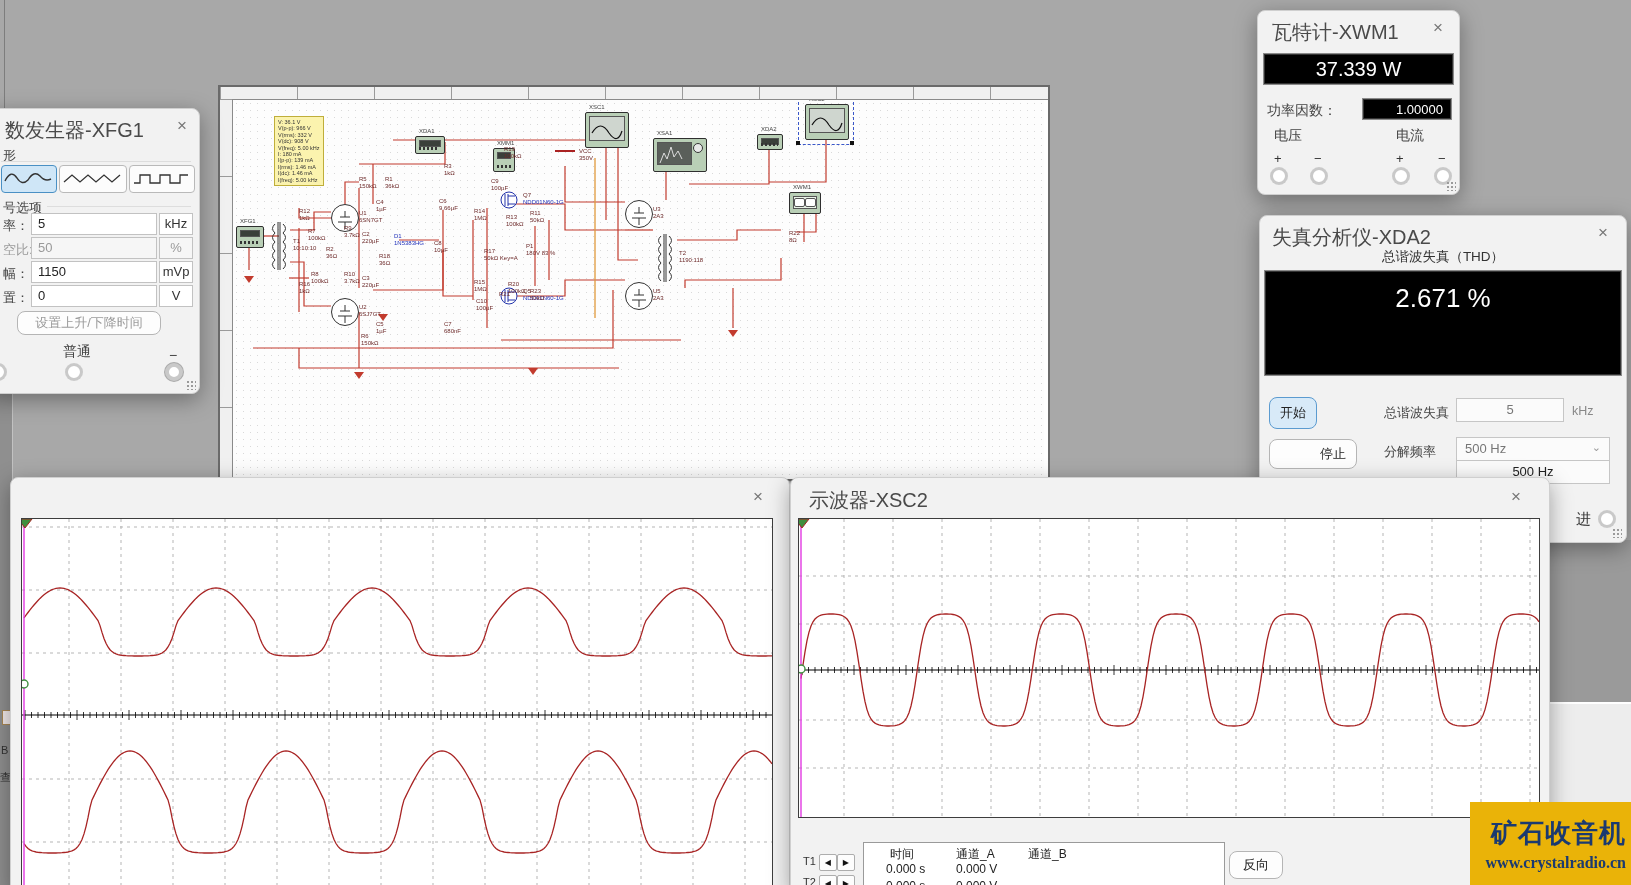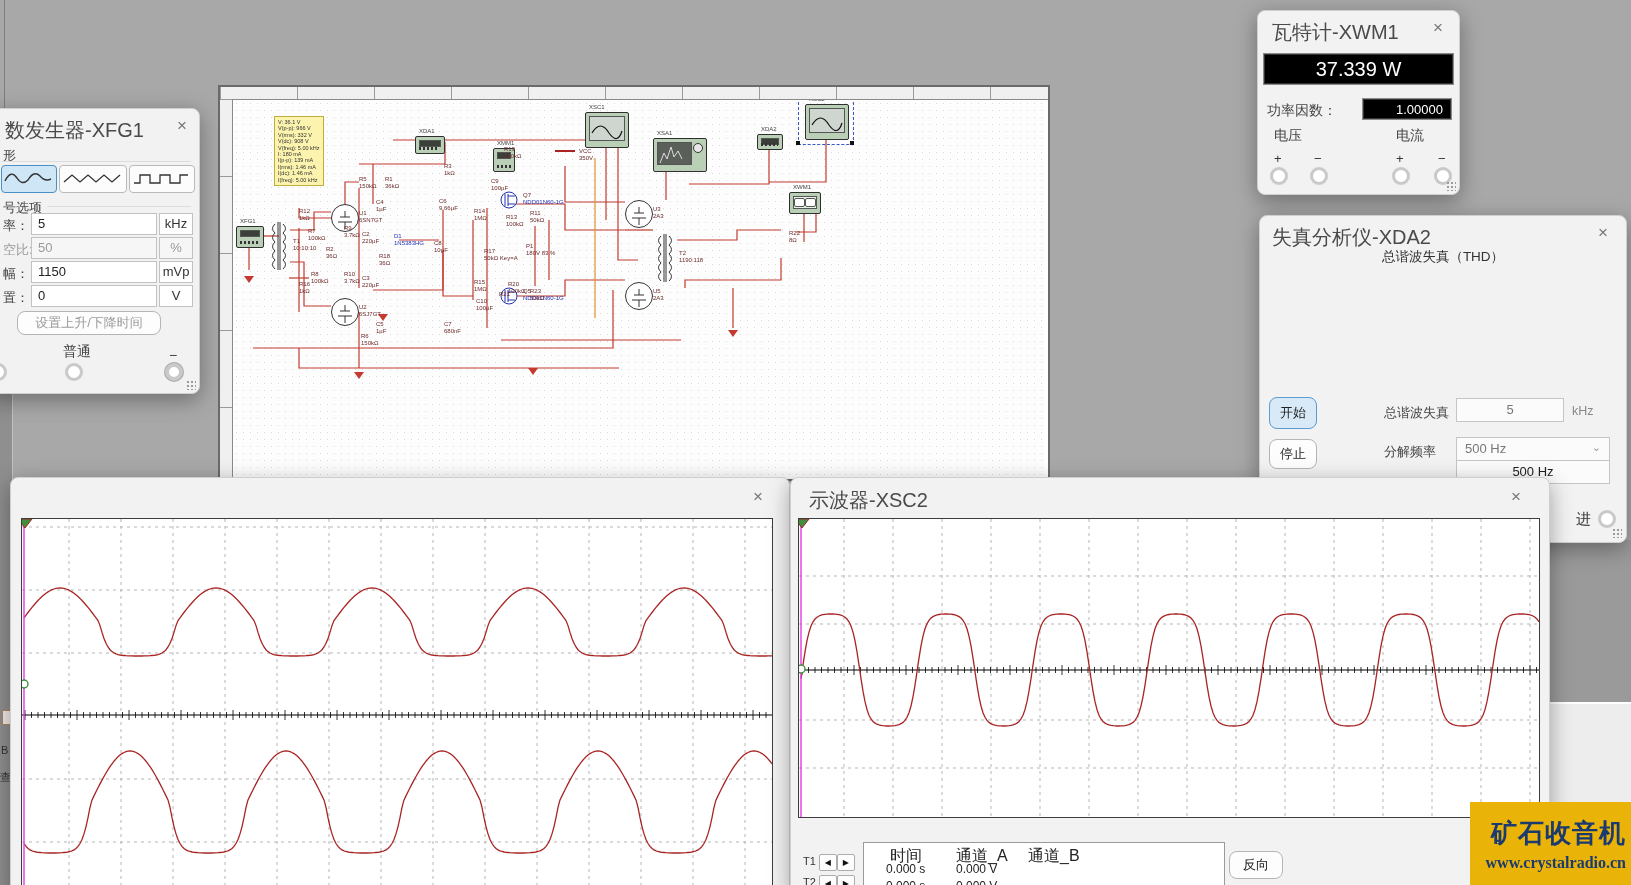--- a/index.html
+++ b/index.html
@@ -65,21 +65,21 @@
   .wm1{position:absolute;right:5px;top:14px;font-size:26px;font-weight:bold;
        letter-spacing:1px;}
   .wm2{position:absolute;right:5px;top:52px;font-size:16px;font-weight:bold;}
   .seclabel{position:absolute;font-size:13px;color:#444;}
   .rowlabel{position:absolute;font-size:13px;color:#444;}
   .rowlabel.dis{color:#9a9a9a;}
   .in-val{position:absolute;height:22px;background:#fff;border:1px solid #c2c2c2;
           font-size:13px;color:#222;padding:2px 0 0 6px;box-sizing:border-box;}
   .in-unit{position:absolute;height:22px;background:#fff;border:1px solid #c2c2c2;
            font-size:13px;color:#333;text-align:center;padding-top:2px;box-sizing:border-box;}
-  .hdrcell{font-size:16px;color:#222;}
+  .hdrcell{font-size:12px;color:#222;}
 </style>
 </head>
 <body>
 
 <div id="stage">
 
   <div style="position:absolute;left:4px;top:0;width:1px;height:108px;background:#7d7d7d;"></div>
   <div style="position:absolute;left:0;top:392px;width:12px;height:493px;background:#8f8f8f;border-right:1px solid #c2c2c2;">
     <div style="position:absolute;left:2px;top:318px;width:8px;height:13px;background:#f3eaea;border:1px solid #a85;"></div>
     <div style="position:absolute;left:1px;top:352px;font-size:11px;color:#333;">B</div>
@@ -336,22 +336,25 @@
     <div class="termdot" style="left:176px;top:156px;width:18px;height:18px;"></div>
     <div class="grip" style="right:3px;bottom:3px;"></div>
   </div>
 
   <div class="win" style="left:1259px;top:215px;width:366px;height:326px;z-index:2;">
     <div class="titlebar">
       <span class="title" style="left:12px;">失真分析仪-XDA2</span>
       <span class="closeX" style="right:12px;">×</span>
     </div>
     <div style="position:absolute;left:0;top:32px;width:100%;text-align:center;font-size:13.5px;color:#333;">总谐波失真（THD）</div>
+    <div class="blackdisp" style="position:absolute;left:4px;top:54px;width:356px;height:104px;">
+      <div style="position:absolute;left:0;top:12px;width:100%;text-align:center;font-size:26px;">2.671 %</div>
+    </div>
     <div class="btn blue" style="position:absolute;left:9px;top:181px;width:46px;height:30px;line-height:30px;">开始</div>
-    <div class="btn" style="position:absolute;left:9px;top:223px;width:46px;height:28px;line-height:28px;">停止</div>
+    <div class="btn" style="position:absolute;left:9px;top:223px;width:46px;height:28px;line-height:28px;padding-left:40px;">停止</div>
     <div class="ulabel" style="position:absolute;left:124px;top:188px;">总谐波失真</div>
     <div class="fieldbox" style="position:absolute;left:196px;top:182px;width:106px;height:22px;text-align:center;line-height:22px;color:#777;">5</div>
     <div style="position:absolute;left:312px;top:188px;font-size:12.5px;color:#888;">kHz</div>
     <div class="ulabel" style="position:absolute;left:124px;top:227px;">分解频率</div>
     <div class="fieldbox" style="position:absolute;left:196px;top:221px;width:152px;height:22px;">
       <span style="position:absolute;left:8px;top:3px;color:#777;">500 Hz</span>
       <span style="position:absolute;right:8px;top:3px;color:#999;font-size:11px;">⌄</span>
     </div>
     <div style="position:absolute;left:196px;top:245px;width:152px;height:22px;background:#fbfbfb;
                 border:1px solid #c6c6c6;border-top:none;text-align:center;line-height:22px;font-size:13px;color:#222;">500 Hz</div>

